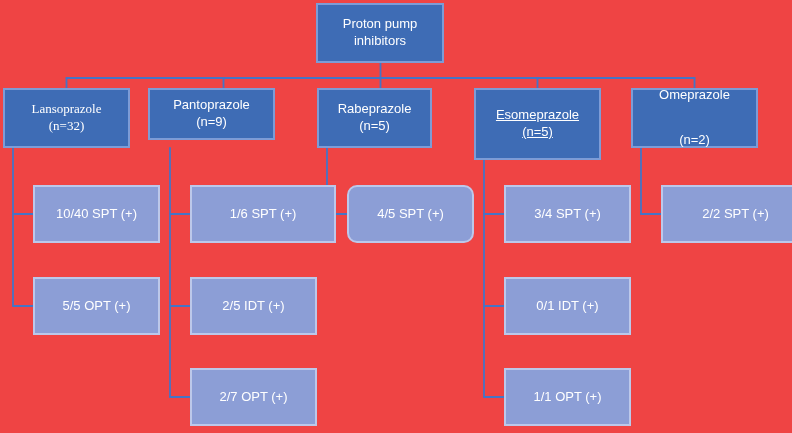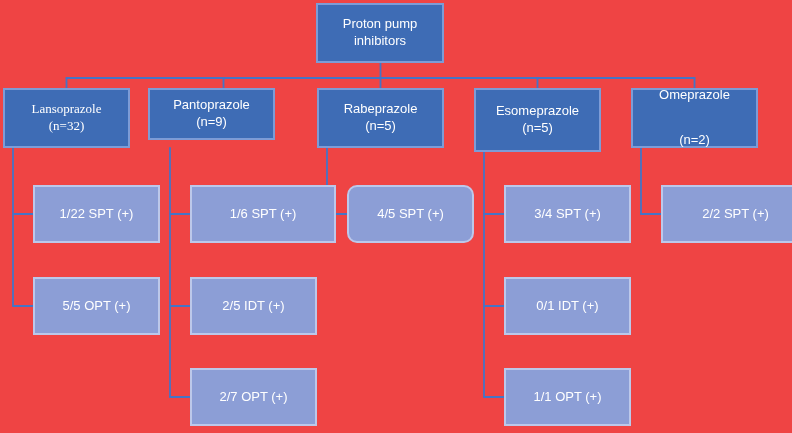--- a/index.html
+++ b/index.html
@@ -71,46 +71,46 @@
   <div class="node root-node">
     <span>Proton pump inhibitors</span>
   </div>
 
   <div id="tree-nodes">
       <div class="node branch-node" style="left: 3px; top: 88px; width: 127px; height: 60px; font-family: Liberation Serif, serif;">
         <span>Lansoprazole</span>
         <span>(n=32)</span>
       </div>
       <div class="node leaf-node" style="left: 33px; top: 185px; width: 127px; height: 58px;">
-        <span>1/22 SPT (+)</span>
+        <span>10/40 SPT (+)</span>
       </div>
       <div class="node leaf-node" style="left: 33px; top: 277px; width: 127px; height: 58px;">
         <span>5/5 OPT (+)</span>
       </div>
       <div class="node branch-node" style="left: 148px; top: 88px; width: 127px; height: 52px;">
         <span>Pantoprazole</span>
         <span>(n=9)</span>
       </div>
       <div class="node leaf-node" style="left: 190px; top: 185px; width: 146px; height: 58px;">
         <span>1/6 SPT (+)</span>
       </div>
       <div class="node leaf-node" style="left: 190px; top: 277px; width: 127px; height: 58px;">
         <span>2/5 IDT (+)</span>
       </div>
       <div class="node leaf-node" style="left: 190px; top: 368px; width: 127px; height: 58px;">
         <span>2/7 OPT (+)</span>
       </div>
-      <div class="node branch-node" style="left: 317px; top: 88px; width: 127px; height: 60px;">
+      <div class="node branch-node" style="left: 317px; top: 88px; width: 115px; height: 60px;">
         <span>Rabeprazole</span>
         <span>(n=5)</span>
       </div>
       <div class="node leaf-node" style="left: 347px; top: 185px; width: 127px; height: 58px; border-radius: 10px;">
         <span>4/5 SPT (+)</span>
       </div>
-      <div class="node branch-node" style="left: 474px; top: 88px; width: 127px; height: 64px;">
+      <div class="node branch-node" style="left: 474px; top: 88px; width: 127px; height: 72px; text-decoration: underline;">
         <span>Esomeprazole</span>
         <span>(n=5)</span>
       </div>
       <div class="node leaf-node" style="left: 504px; top: 185px; width: 127px; height: 58px;">
         <span>3/4 SPT (+)</span>
       </div>
       <div class="node leaf-node" style="left: 504px; top: 277px; width: 127px; height: 58px;">
         <span>0/1 IDT (+)</span>
       </div>
       <div class="node leaf-node" style="left: 504px; top: 368px; width: 127px; height: 58px;">

